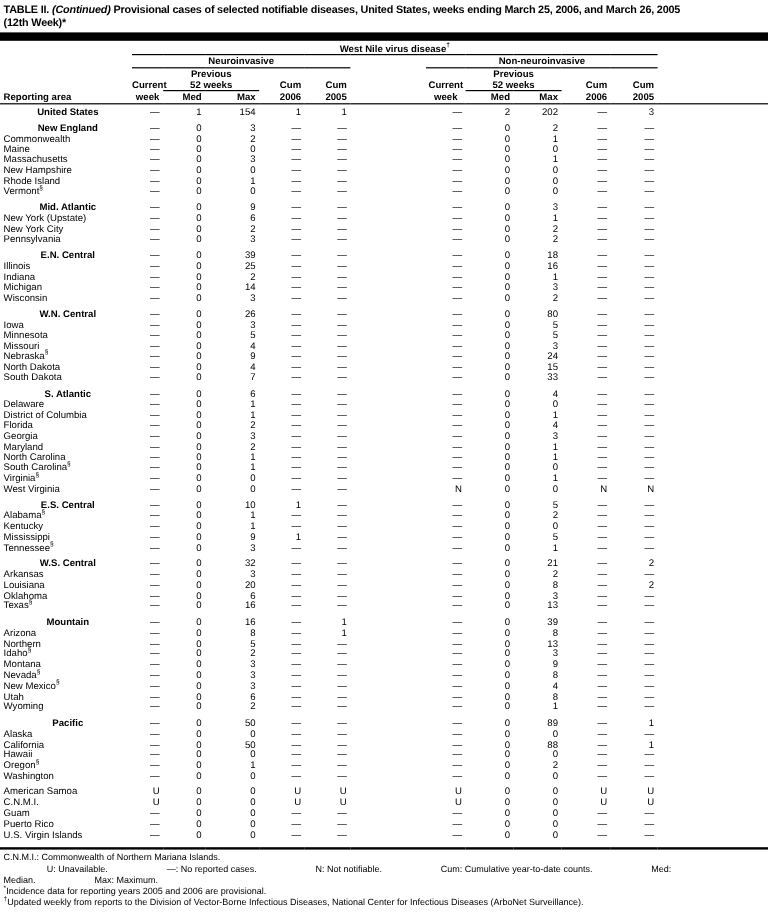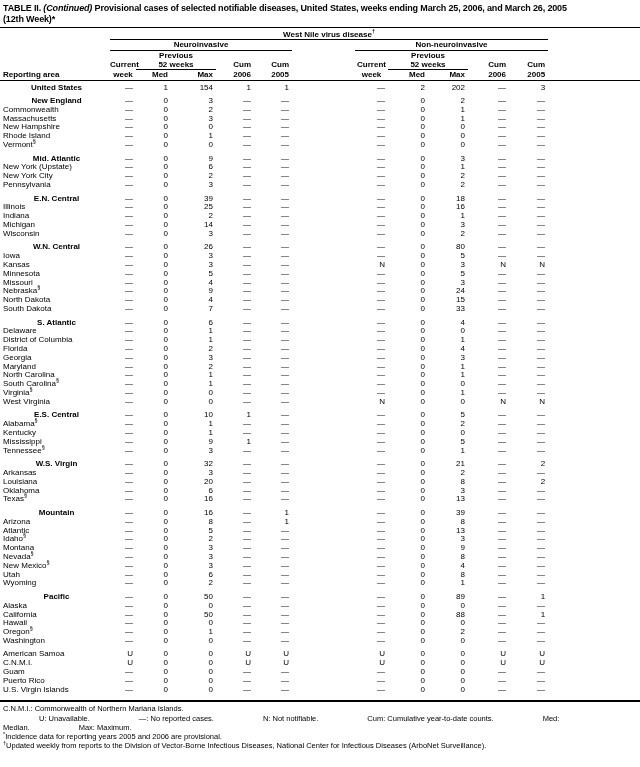--- a/index.html
+++ b/index.html
@@ -7,21 +7,21 @@
   body {
     width:640px; height:767px; background:#fff; color:#000;
     font-family:"Liberation Sans", sans-serif;
     -webkit-font-smoothing:antialiased;
   }
   sup { font-size:5.5px; line-height:0; vertical-align:super; }
 
   .title {
     font-weight:bold; font-size:9px; line-height:11px;
     letter-spacing:-0.15px; padding:3px 2px 2px 3px;
-    border-bottom:1px solid #000000; white-space:nowrap;
+    border-bottom:7px solid #000000; white-space:nowrap;
   }
   .title .it { font-style:italic; }
 
   table.t {
     width:640px; border-collapse:collapse; table-layout:fixed;
     border-bottom:2px solid #000;
   }
   th, td { padding:0; font-size:8px; }
   thead th { font-weight:bold; vertical-align:bottom; text-align:center; line-height:9px; }
   tr.h1 th { height:11px; }
@@ -162,20 +162,35 @@
         <td class="num">—</td>
         <td></td>
         <td class="num">—</td>
         <td class="num">0</td>
         <td class="num">1</td>
         <td class="num">—</td>
         <td class="num">—</td>
         <td></td>
       </tr>
       <tr>
+        <td class="area">Maine</td>
+        <td class="num">—</td>
+        <td class="num">0</td>
+        <td class="num">0</td>
+        <td class="num">—</td>
+        <td class="num">—</td>
+        <td></td>
+        <td class="num">—</td>
+        <td class="num">0</td>
+        <td class="num">0</td>
+        <td class="num">—</td>
+        <td class="num">—</td>
+        <td></td>
+      </tr>
+      <tr>
         <td class="area">Massachusetts</td>
         <td class="num">—</td>
         <td class="num">0</td>
         <td class="num">3</td>
         <td class="num">—</td>
         <td class="num">—</td>
         <td></td>
         <td class="num">—</td>
         <td class="num">0</td>
         <td class="num">1</td>
@@ -387,259 +402,244 @@
         <td class="num">—</td>
         <td></td>
         <td class="num">—</td>
         <td class="num">0</td>
         <td class="num">5</td>
         <td class="num">—</td>
         <td class="num">—</td>
         <td></td>
       </tr>
       <tr>
-        <td class="area">Kansas</td>
-        <td class="num">—</td>
-        <td class="num">0</td>
-        <td class="num">3</td>
+        <td class="area">Minnesota</td>
+        <td class="num">—</td>
+        <td class="num">0</td>
+        <td class="num">5</td>
+        <td class="num">—</td>
+        <td class="num">—</td>
+        <td></td>
+        <td class="num">—</td>
+        <td class="num">0</td>
+        <td class="num">5</td>
+        <td class="num">—</td>
+        <td class="num">—</td>
+        <td></td>
+      </tr>
+      <tr>
+        <td class="area">Missouri</td>
+        <td class="num">—</td>
+        <td class="num">0</td>
+        <td class="num">4</td>
+        <td class="num">—</td>
+        <td class="num">—</td>
+        <td></td>
+        <td class="num">—</td>
+        <td class="num">0</td>
+        <td class="num">3</td>
+        <td class="num">—</td>
+        <td class="num">—</td>
+        <td></td>
+      </tr>
+      <tr>
+        <td class="area">Nebraska<sup>§</sup></td>
+        <td class="num">—</td>
+        <td class="num">0</td>
+        <td class="num">9</td>
+        <td class="num">—</td>
+        <td class="num">—</td>
+        <td></td>
+        <td class="num">—</td>
+        <td class="num">0</td>
+        <td class="num">24</td>
+        <td class="num">—</td>
+        <td class="num">—</td>
+        <td></td>
+      </tr>
+      <tr>
+        <td class="area">North Dakota</td>
+        <td class="num">—</td>
+        <td class="num">0</td>
+        <td class="num">4</td>
+        <td class="num">—</td>
+        <td class="num">—</td>
+        <td></td>
+        <td class="num">—</td>
+        <td class="num">0</td>
+        <td class="num">15</td>
+        <td class="num">—</td>
+        <td class="num">—</td>
+        <td></td>
+      </tr>
+      <tr>
+        <td class="area">South Dakota</td>
+        <td class="num">—</td>
+        <td class="num">0</td>
+        <td class="num">7</td>
+        <td class="num">—</td>
+        <td class="num">—</td>
+        <td></td>
+        <td class="num">—</td>
+        <td class="num">0</td>
+        <td class="num">33</td>
+        <td class="num">—</td>
+        <td class="num">—</td>
+        <td></td>
+      </tr>
+      <tr class="bold sec">
+        <td class="area">S. Atlantic</td>
+        <td class="num">—</td>
+        <td class="num">0</td>
+        <td class="num">6</td>
+        <td class="num">—</td>
+        <td class="num">—</td>
+        <td></td>
+        <td class="num">—</td>
+        <td class="num">0</td>
+        <td class="num">4</td>
+        <td class="num">—</td>
+        <td class="num">—</td>
+        <td></td>
+      </tr>
+      <tr>
+        <td class="area">Delaware</td>
+        <td class="num">—</td>
+        <td class="num">0</td>
+        <td class="num">1</td>
+        <td class="num">—</td>
+        <td class="num">—</td>
+        <td></td>
+        <td class="num">—</td>
+        <td class="num">0</td>
+        <td class="num">0</td>
+        <td class="num">—</td>
+        <td class="num">—</td>
+        <td></td>
+      </tr>
+      <tr>
+        <td class="area">District of Columbia</td>
+        <td class="num">—</td>
+        <td class="num">0</td>
+        <td class="num">1</td>
+        <td class="num">—</td>
+        <td class="num">—</td>
+        <td></td>
+        <td class="num">—</td>
+        <td class="num">0</td>
+        <td class="num">1</td>
+        <td class="num">—</td>
+        <td class="num">—</td>
+        <td></td>
+      </tr>
+      <tr>
+        <td class="area">Florida</td>
+        <td class="num">—</td>
+        <td class="num">0</td>
+        <td class="num">2</td>
+        <td class="num">—</td>
+        <td class="num">—</td>
+        <td></td>
+        <td class="num">—</td>
+        <td class="num">0</td>
+        <td class="num">4</td>
+        <td class="num">—</td>
+        <td class="num">—</td>
+        <td></td>
+      </tr>
+      <tr>
+        <td class="area">Georgia</td>
+        <td class="num">—</td>
+        <td class="num">0</td>
+        <td class="num">3</td>
+        <td class="num">—</td>
+        <td class="num">—</td>
+        <td></td>
+        <td class="num">—</td>
+        <td class="num">0</td>
+        <td class="num">3</td>
+        <td class="num">—</td>
+        <td class="num">—</td>
+        <td></td>
+      </tr>
+      <tr>
+        <td class="area">Maryland</td>
+        <td class="num">—</td>
+        <td class="num">0</td>
+        <td class="num">2</td>
+        <td class="num">—</td>
+        <td class="num">—</td>
+        <td></td>
+        <td class="num">—</td>
+        <td class="num">0</td>
+        <td class="num">1</td>
+        <td class="num">—</td>
+        <td class="num">—</td>
+        <td></td>
+      </tr>
+      <tr>
+        <td class="area">North Carolina</td>
+        <td class="num">—</td>
+        <td class="num">0</td>
+        <td class="num">1</td>
+        <td class="num">—</td>
+        <td class="num">—</td>
+        <td></td>
+        <td class="num">—</td>
+        <td class="num">0</td>
+        <td class="num">1</td>
+        <td class="num">—</td>
+        <td class="num">—</td>
+        <td></td>
+      </tr>
+      <tr>
+        <td class="area">South Carolina<sup>§</sup></td>
+        <td class="num">—</td>
+        <td class="num">0</td>
+        <td class="num">1</td>
+        <td class="num">—</td>
+        <td class="num">—</td>
+        <td></td>
+        <td class="num">—</td>
+        <td class="num">0</td>
+        <td class="num">0</td>
+        <td class="num">—</td>
+        <td class="num">—</td>
+        <td></td>
+      </tr>
+      <tr>
+        <td class="area">Virginia<sup>§</sup></td>
+        <td class="num">—</td>
+        <td class="num">0</td>
+        <td class="num">0</td>
+        <td class="num">—</td>
+        <td class="num">—</td>
+        <td></td>
+        <td class="num">—</td>
+        <td class="num">0</td>
+        <td class="num">1</td>
+        <td class="num">—</td>
+        <td class="num">—</td>
+        <td></td>
+      </tr>
+      <tr>
+        <td class="area">West Virginia</td>
+        <td class="num">—</td>
+        <td class="num">0</td>
+        <td class="num">0</td>
         <td class="num">—</td>
         <td class="num">—</td>
         <td></td>
         <td class="num">N</td>
         <td class="num">0</td>
-        <td class="num">3</td>
+        <td class="num">0</td>
         <td class="num">N</td>
         <td class="num">N</td>
         <td></td>
       </tr>
-      <tr>
-        <td class="area">Minnesota</td>
-        <td class="num">—</td>
-        <td class="num">0</td>
-        <td class="num">5</td>
-        <td class="num">—</td>
-        <td class="num">—</td>
-        <td></td>
-        <td class="num">—</td>
-        <td class="num">0</td>
-        <td class="num">5</td>
-        <td class="num">—</td>
-        <td class="num">—</td>
-        <td></td>
-      </tr>
-      <tr>
-        <td class="area">Missouri</td>
-        <td class="num">—</td>
-        <td class="num">0</td>
-        <td class="num">4</td>
-        <td class="num">—</td>
-        <td class="num">—</td>
-        <td></td>
-        <td class="num">—</td>
-        <td class="num">0</td>
-        <td class="num">3</td>
-        <td class="num">—</td>
-        <td class="num">—</td>
-        <td></td>
-      </tr>
-      <tr>
-        <td class="area">Nebraska<sup>§</sup></td>
-        <td class="num">—</td>
-        <td class="num">0</td>
-        <td class="num">9</td>
-        <td class="num">—</td>
-        <td class="num">—</td>
-        <td></td>
-        <td class="num">—</td>
-        <td class="num">0</td>
-        <td class="num">24</td>
-        <td class="num">—</td>
-        <td class="num">—</td>
-        <td></td>
-      </tr>
-      <tr>
-        <td class="area">North Dakota</td>
-        <td class="num">—</td>
-        <td class="num">0</td>
-        <td class="num">4</td>
-        <td class="num">—</td>
-        <td class="num">—</td>
-        <td></td>
-        <td class="num">—</td>
-        <td class="num">0</td>
-        <td class="num">15</td>
-        <td class="num">—</td>
-        <td class="num">—</td>
-        <td></td>
-      </tr>
-      <tr>
-        <td class="area">South Dakota</td>
-        <td class="num">—</td>
-        <td class="num">0</td>
-        <td class="num">7</td>
-        <td class="num">—</td>
-        <td class="num">—</td>
-        <td></td>
-        <td class="num">—</td>
-        <td class="num">0</td>
-        <td class="num">33</td>
-        <td class="num">—</td>
-        <td class="num">—</td>
-        <td></td>
-      </tr>
-      <tr class="bold sec">
-        <td class="area">S. Atlantic</td>
-        <td class="num">—</td>
-        <td class="num">0</td>
-        <td class="num">6</td>
-        <td class="num">—</td>
-        <td class="num">—</td>
-        <td></td>
-        <td class="num">—</td>
-        <td class="num">0</td>
-        <td class="num">4</td>
-        <td class="num">—</td>
-        <td class="num">—</td>
-        <td></td>
-      </tr>
-      <tr>
-        <td class="area">Delaware</td>
-        <td class="num">—</td>
-        <td class="num">0</td>
-        <td class="num">1</td>
-        <td class="num">—</td>
-        <td class="num">—</td>
-        <td></td>
-        <td class="num">—</td>
-        <td class="num">0</td>
-        <td class="num">0</td>
-        <td class="num">—</td>
-        <td class="num">—</td>
-        <td></td>
-      </tr>
-      <tr>
-        <td class="area">District of Columbia</td>
-        <td class="num">—</td>
-        <td class="num">0</td>
-        <td class="num">1</td>
-        <td class="num">—</td>
-        <td class="num">—</td>
-        <td></td>
-        <td class="num">—</td>
-        <td class="num">0</td>
-        <td class="num">1</td>
-        <td class="num">—</td>
-        <td class="num">—</td>
-        <td></td>
-      </tr>
-      <tr>
-        <td class="area">Florida</td>
-        <td class="num">—</td>
-        <td class="num">0</td>
-        <td class="num">2</td>
-        <td class="num">—</td>
-        <td class="num">—</td>
-        <td></td>
-        <td class="num">—</td>
-        <td class="num">0</td>
-        <td class="num">4</td>
-        <td class="num">—</td>
-        <td class="num">—</td>
-        <td></td>
-      </tr>
-      <tr>
-        <td class="area">Georgia</td>
-        <td class="num">—</td>
-        <td class="num">0</td>
-        <td class="num">3</td>
-        <td class="num">—</td>
-        <td class="num">—</td>
-        <td></td>
-        <td class="num">—</td>
-        <td class="num">0</td>
-        <td class="num">3</td>
-        <td class="num">—</td>
-        <td class="num">—</td>
-        <td></td>
-      </tr>
-      <tr>
-        <td class="area">Maryland</td>
-        <td class="num">—</td>
-        <td class="num">0</td>
-        <td class="num">2</td>
-        <td class="num">—</td>
-        <td class="num">—</td>
-        <td></td>
-        <td class="num">—</td>
-        <td class="num">0</td>
-        <td class="num">1</td>
-        <td class="num">—</td>
-        <td class="num">—</td>
-        <td></td>
-      </tr>
-      <tr>
-        <td class="area">North Carolina</td>
-        <td class="num">—</td>
-        <td class="num">0</td>
-        <td class="num">1</td>
-        <td class="num">—</td>
-        <td class="num">—</td>
-        <td></td>
-        <td class="num">—</td>
-        <td class="num">0</td>
-        <td class="num">1</td>
-        <td class="num">—</td>
-        <td class="num">—</td>
-        <td></td>
-      </tr>
-      <tr>
-        <td class="area">South Carolina<sup>§</sup></td>
-        <td class="num">—</td>
-        <td class="num">0</td>
-        <td class="num">1</td>
-        <td class="num">—</td>
-        <td class="num">—</td>
-        <td></td>
-        <td class="num">—</td>
-        <td class="num">0</td>
-        <td class="num">0</td>
-        <td class="num">—</td>
-        <td class="num">—</td>
-        <td></td>
-      </tr>
-      <tr>
-        <td class="area">Virginia<sup>§</sup></td>
-        <td class="num">—</td>
-        <td class="num">0</td>
-        <td class="num">0</td>
-        <td class="num">—</td>
-        <td class="num">—</td>
-        <td></td>
-        <td class="num">—</td>
-        <td class="num">0</td>
-        <td class="num">1</td>
-        <td class="num">—</td>
-        <td class="num">—</td>
-        <td></td>
-      </tr>
-      <tr>
-        <td class="area">West Virginia</td>
-        <td class="num">—</td>
-        <td class="num">0</td>
-        <td class="num">0</td>
-        <td class="num">—</td>
-        <td class="num">—</td>
-        <td></td>
-        <td class="num">N</td>
-        <td class="num">0</td>
-        <td class="num">0</td>
-        <td class="num">N</td>
-        <td class="num">N</td>
-        <td></td>
-      </tr>
       <tr class="bold sec">
         <td class="area">E.S. Central</td>
         <td class="num">—</td>
         <td class="num">0</td>
         <td class="num">10</td>
         <td class="num">1</td>
         <td class="num">—</td>
         <td></td>
         <td class="num">—</td>
         <td class="num">0</td>
@@ -702,21 +702,21 @@
         <td class="num">—</td>
         <td></td>
         <td class="num">—</td>
         <td class="num">0</td>
         <td class="num">1</td>
         <td class="num">—</td>
         <td class="num">—</td>
         <td></td>
       </tr>
       <tr class="bold sec">
-        <td class="area">W.S. Virgin</td>
+        <td class="area">W.S. Central</td>
         <td class="num">—</td>
         <td class="num">0</td>
         <td class="num">32</td>
         <td class="num">—</td>
         <td class="num">—</td>
         <td></td>
         <td class="num">—</td>
         <td class="num">0</td>
         <td class="num">21</td>
         <td class="num">—</td>
@@ -807,21 +807,21 @@
         <td class="num">1</td>
         <td></td>
         <td class="num">—</td>
         <td class="num">0</td>
         <td class="num">8</td>
         <td class="num">—</td>
         <td class="num">—</td>
         <td></td>
       </tr>
       <tr>
-        <td class="area">Atlantic</td>
+        <td class="area">Northern</td>
         <td class="num">—</td>
         <td class="num">0</td>
         <td class="num">5</td>
         <td class="num">—</td>
         <td class="num">—</td>
         <td></td>
         <td class="num">—</td>
         <td class="num">0</td>
         <td class="num">13</td>
         <td class="num">—</td>

